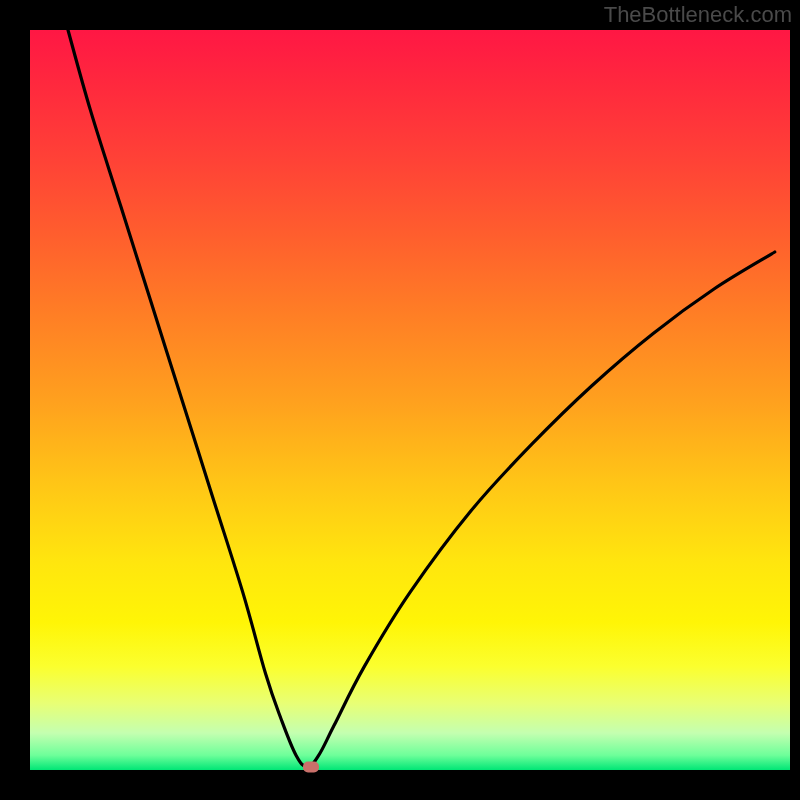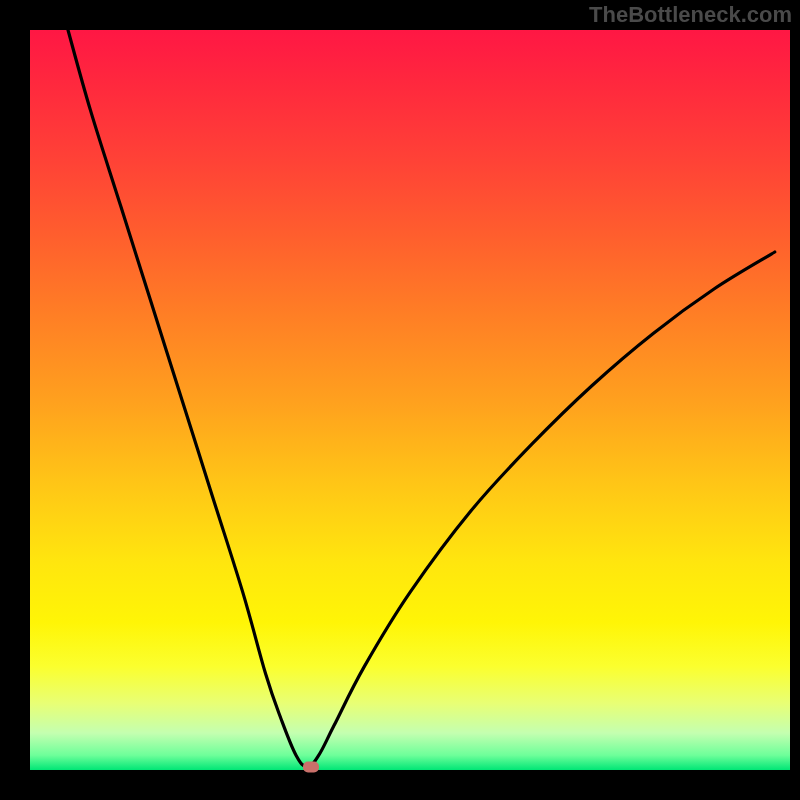--- a/index.html
+++ b/index.html
@@ -10,21 +10,21 @@
     position: relative;
     overflow: hidden;
     font-family: Arial, Helvetica, sans-serif;
   }
   .watermark {
     position: absolute;
     top: 2px;
     right: 8px;
     color: #4a4a4a;
     font-size: 22px;
-    font-weight: 700;
+    font-weight: 400;
     z-index: 10;
   }
   .plot-area {
     position: absolute;
     left: 30px;
     top: 30px;
     width: 760px;
     height: 740px;
     background: linear-gradient(to bottom,
       #ff1744 0%,

